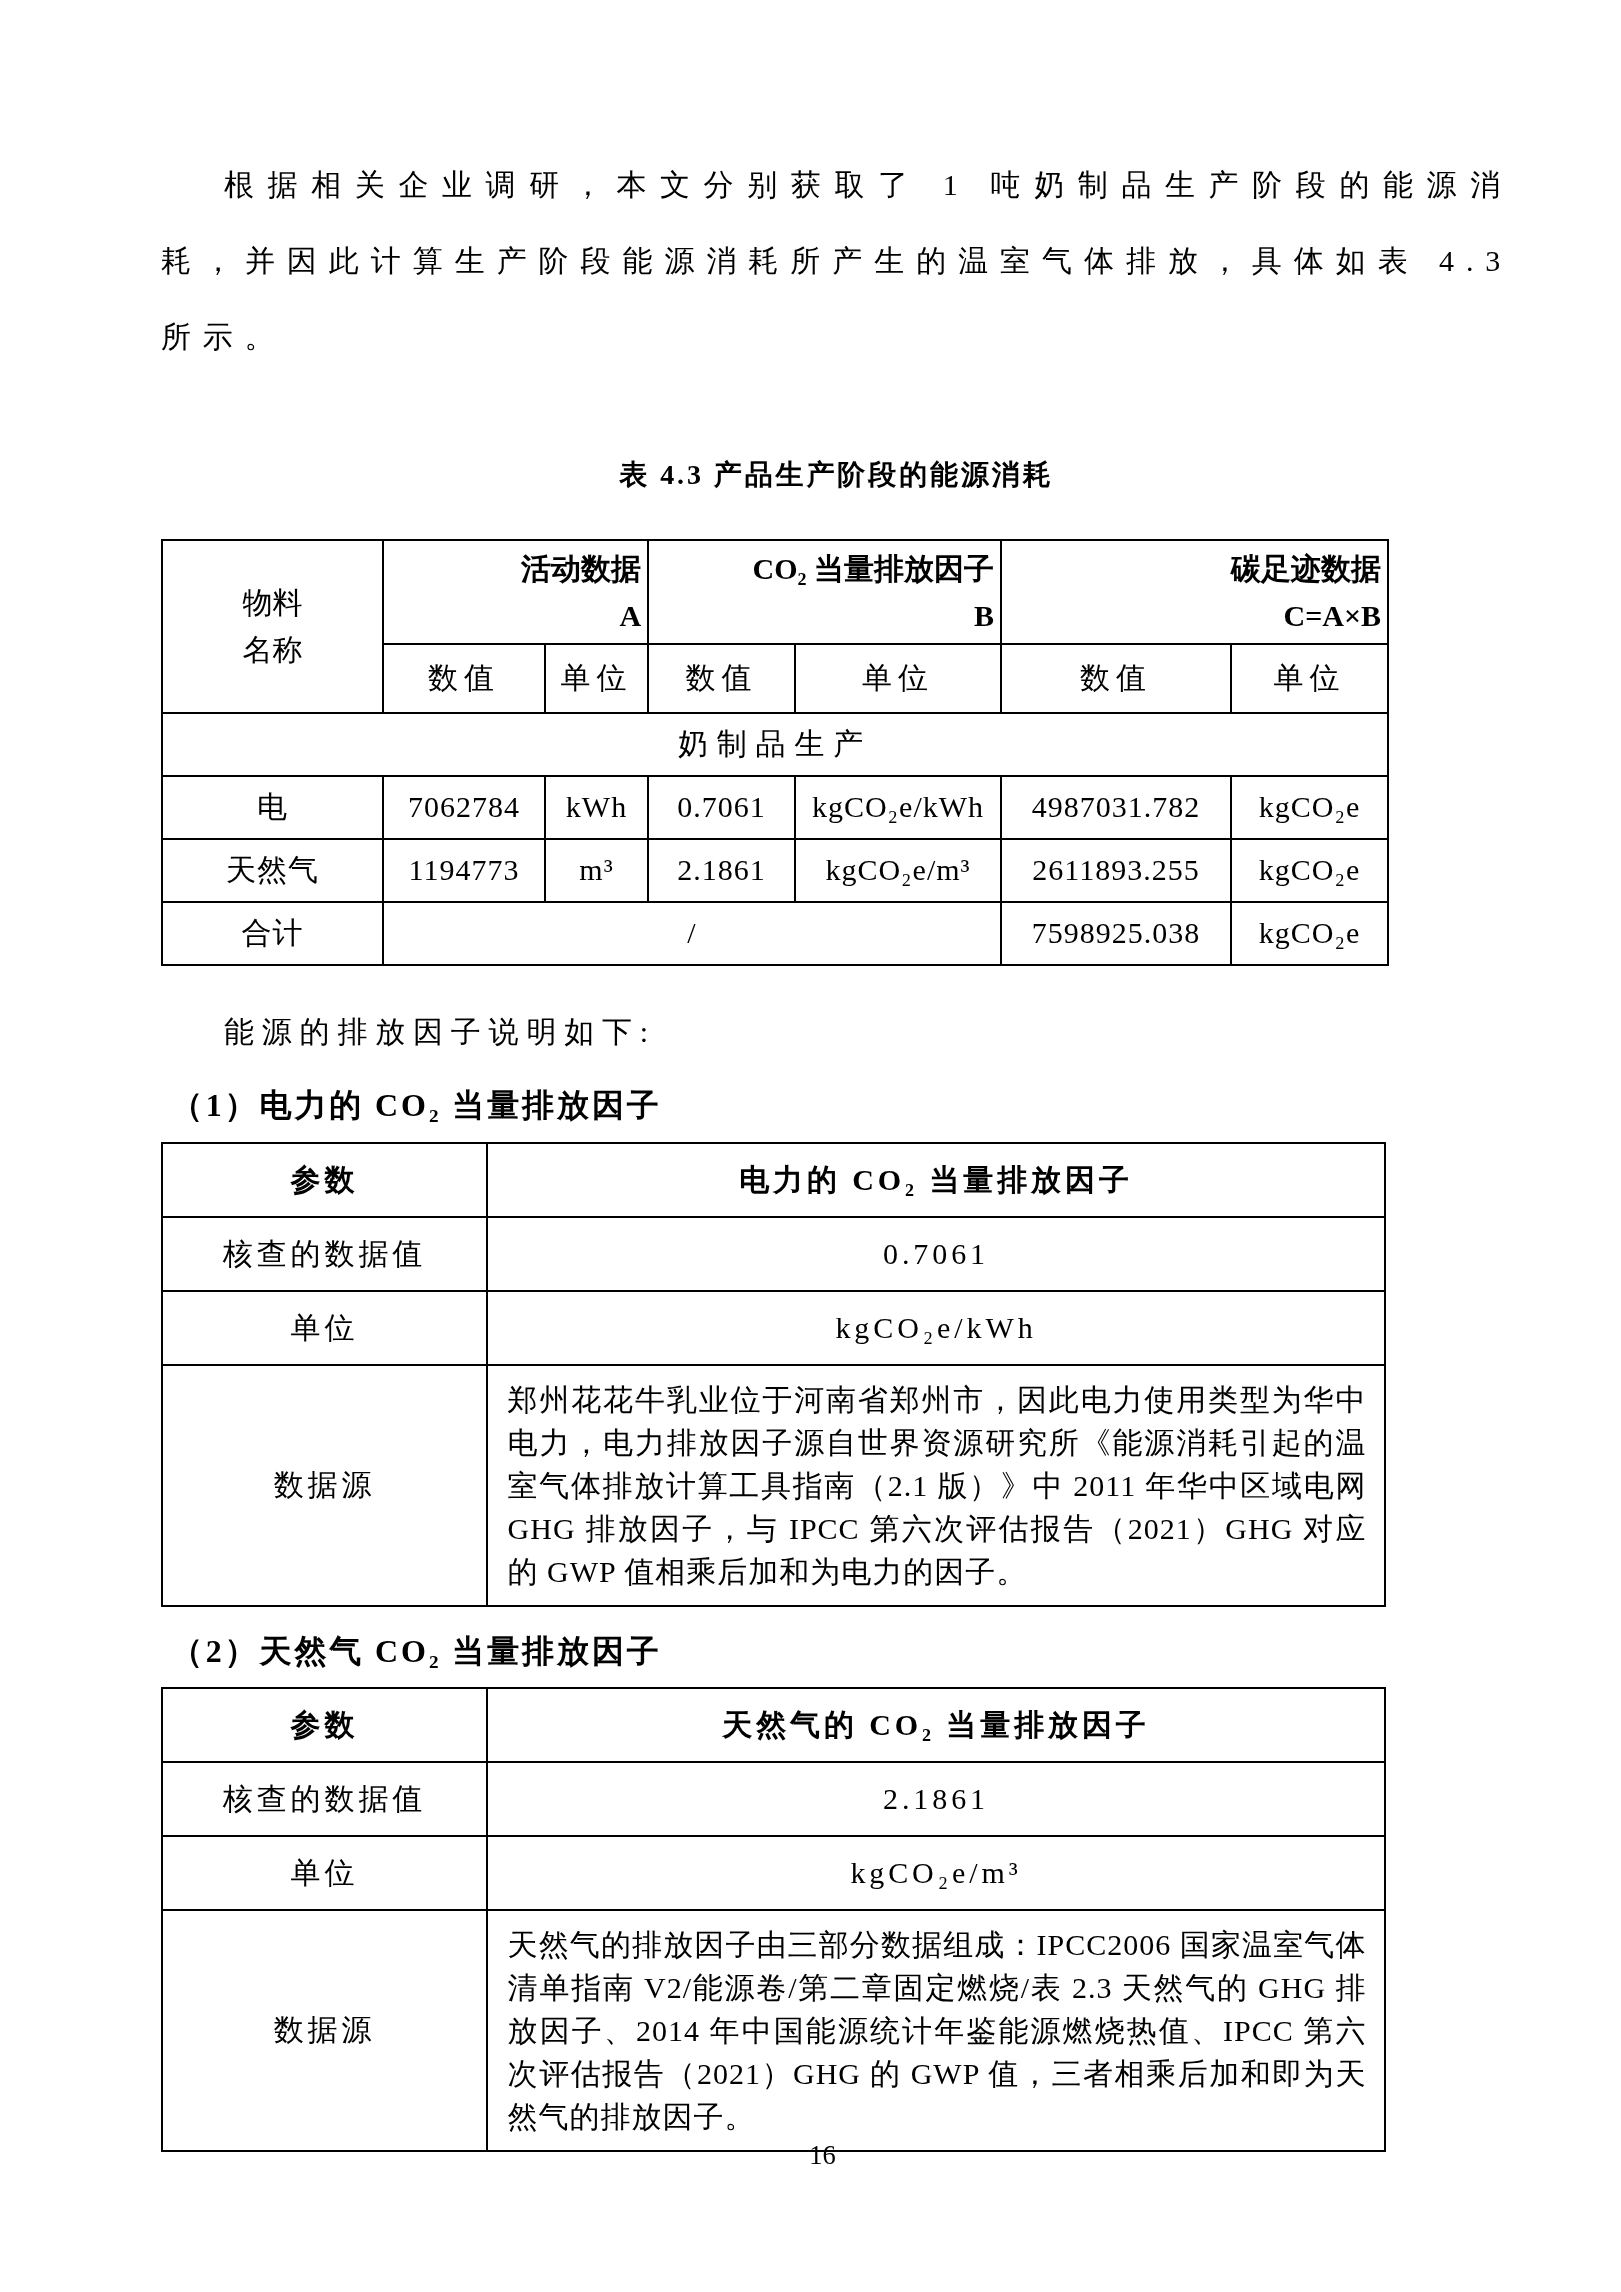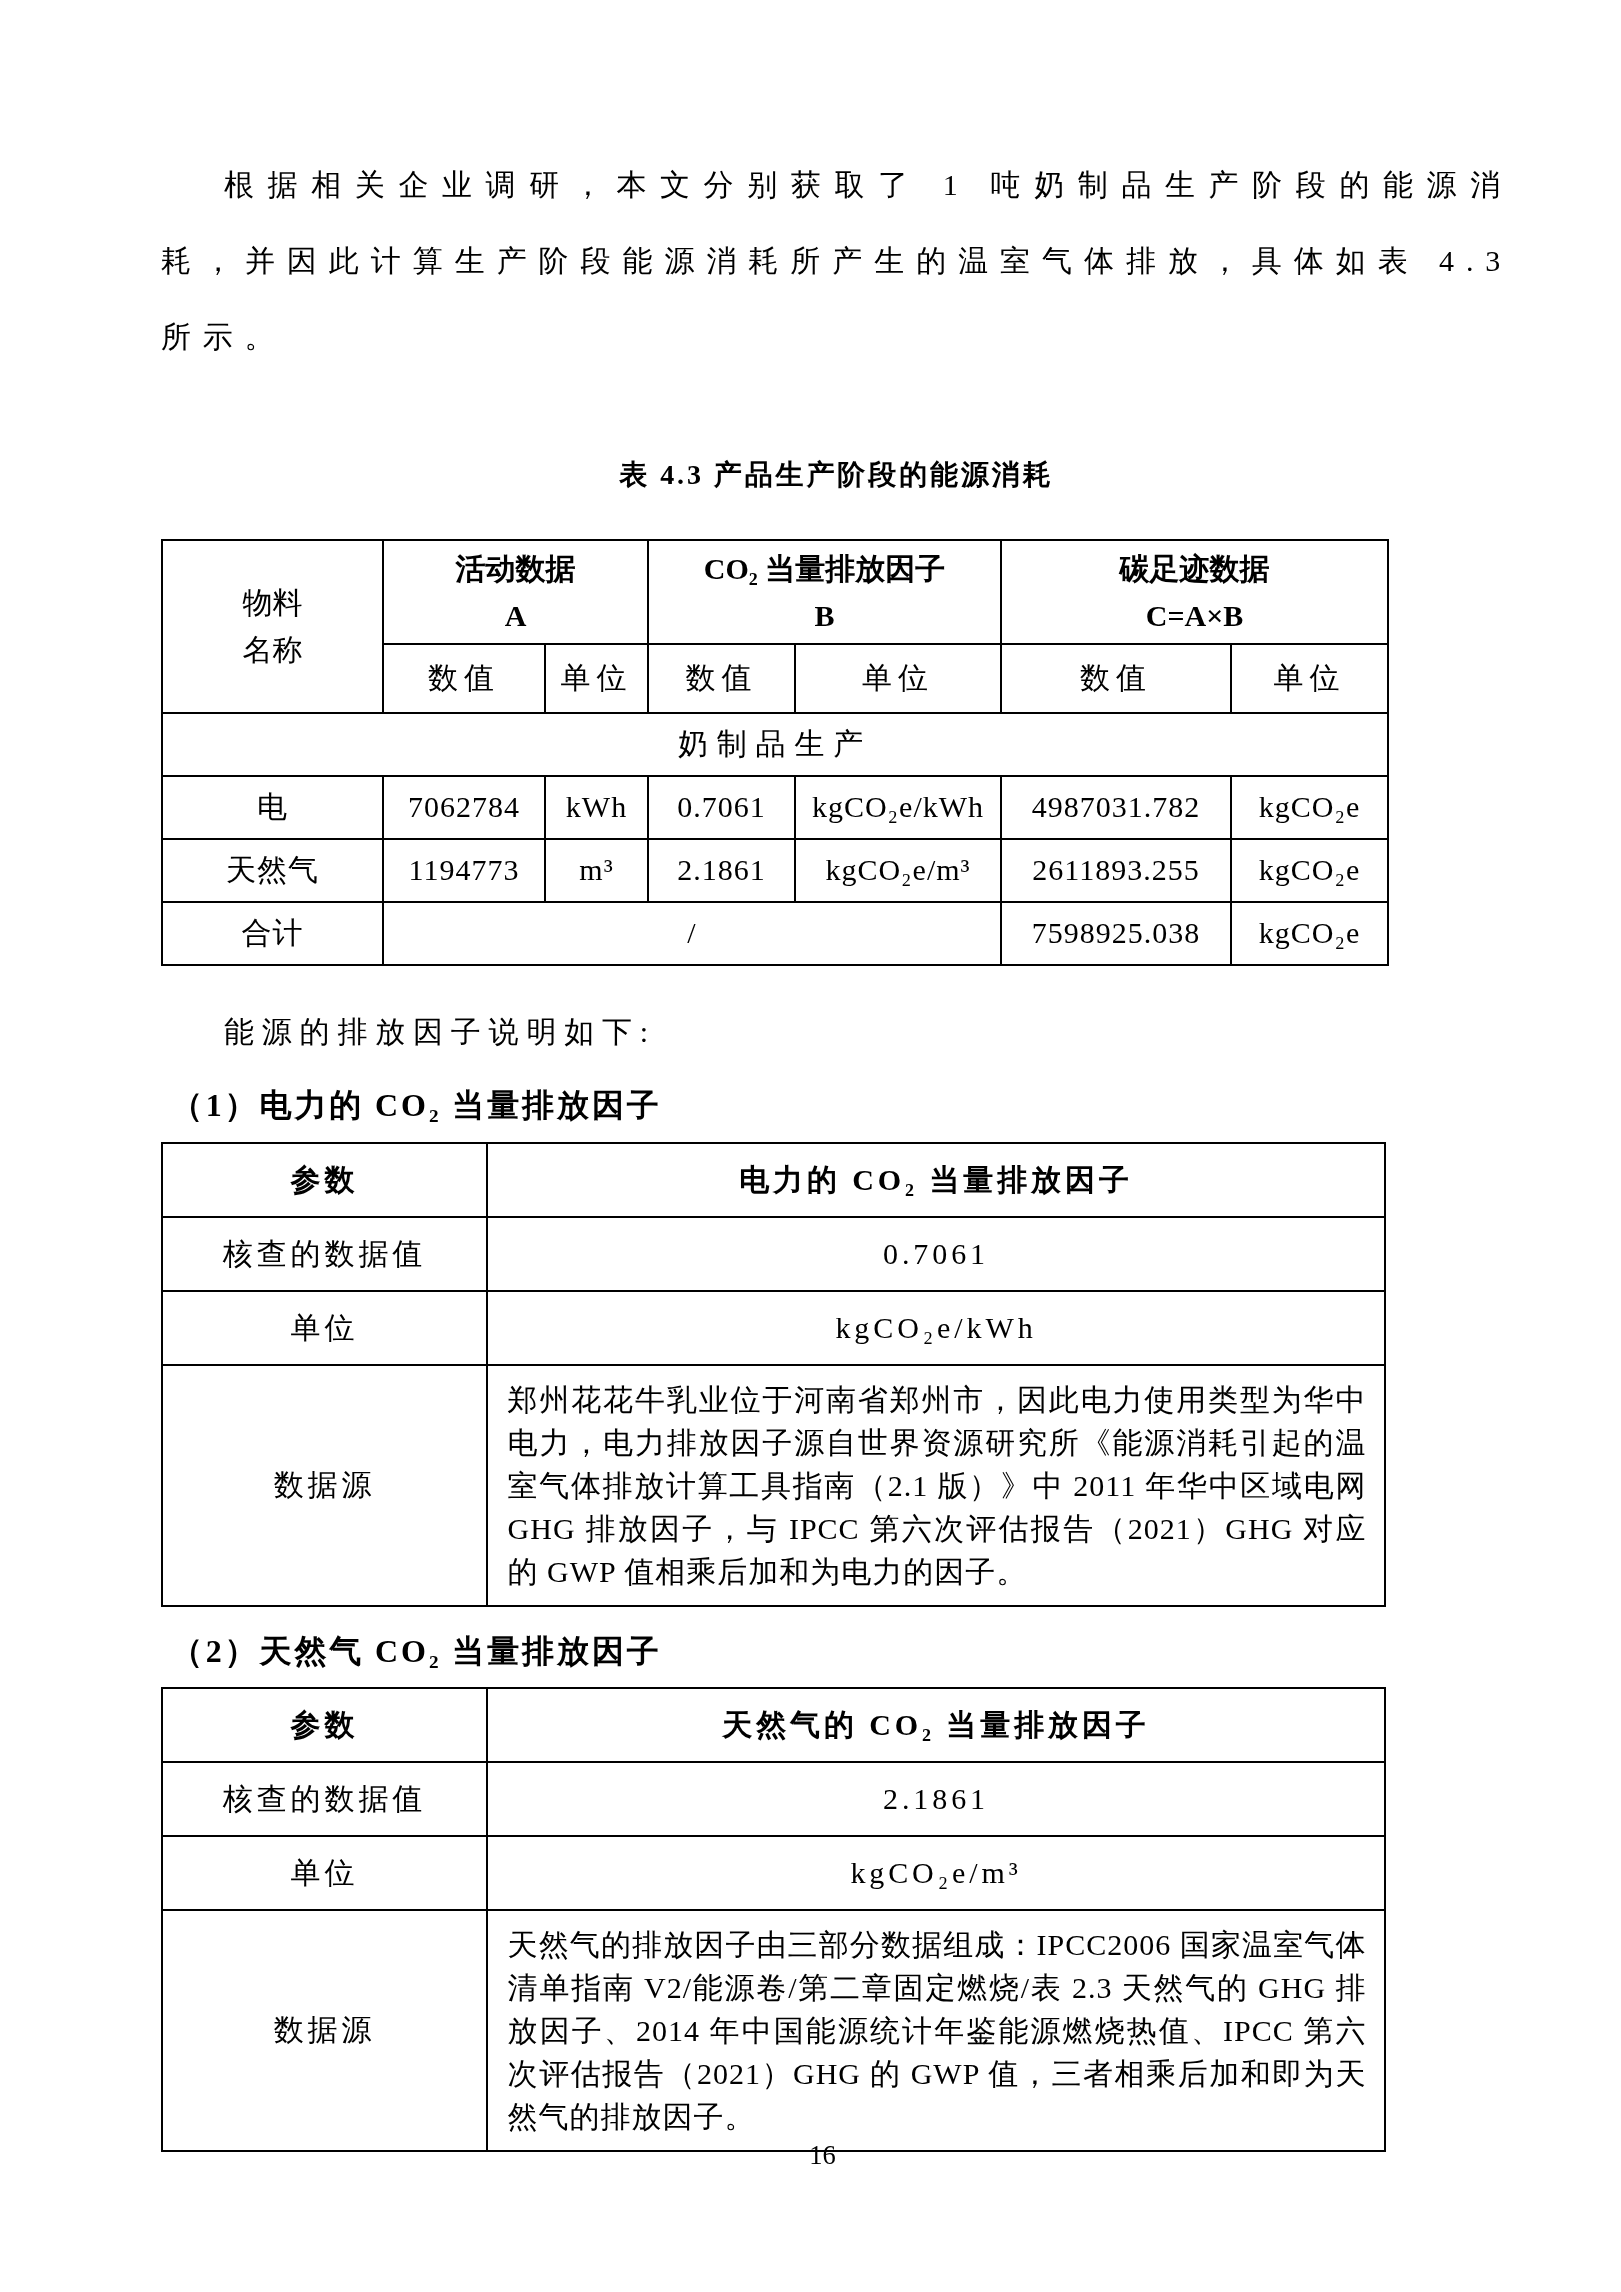--- a/index.html
+++ b/index.html
@@ -36,21 +36,21 @@
     vertical-align: middle;
     font-size: 30px;
     font-weight: normal;
     padding: 3.9px 5.9px;
     overflow: hidden;
   }
   .prewrap { white-space: pre-line; }
 
   .t1 { width: 1225px; margin-top: 39px; }
   .t1 .h1 th { height: 102px; line-height: 47px; }
-  .t1 .h1 .grp { font-weight: bold; }
+  .t1 .h1 .grp { font-weight: bold; text-align: right; }
   .t1 .h2 td { height: 69px; letter-spacing: 5.9px; text-align: center; }
   .t1 .section-row td { height: 63px; letter-spacing: 8.8px; }
   .t1 .data-row td { height: 63px; letter-spacing: 1px; }
 
   .note {
     margin-top: 35px;
     font-size: 30px;
     line-height: 61px;
     letter-spacing: 7.8px;
     text-indent: 63px;

